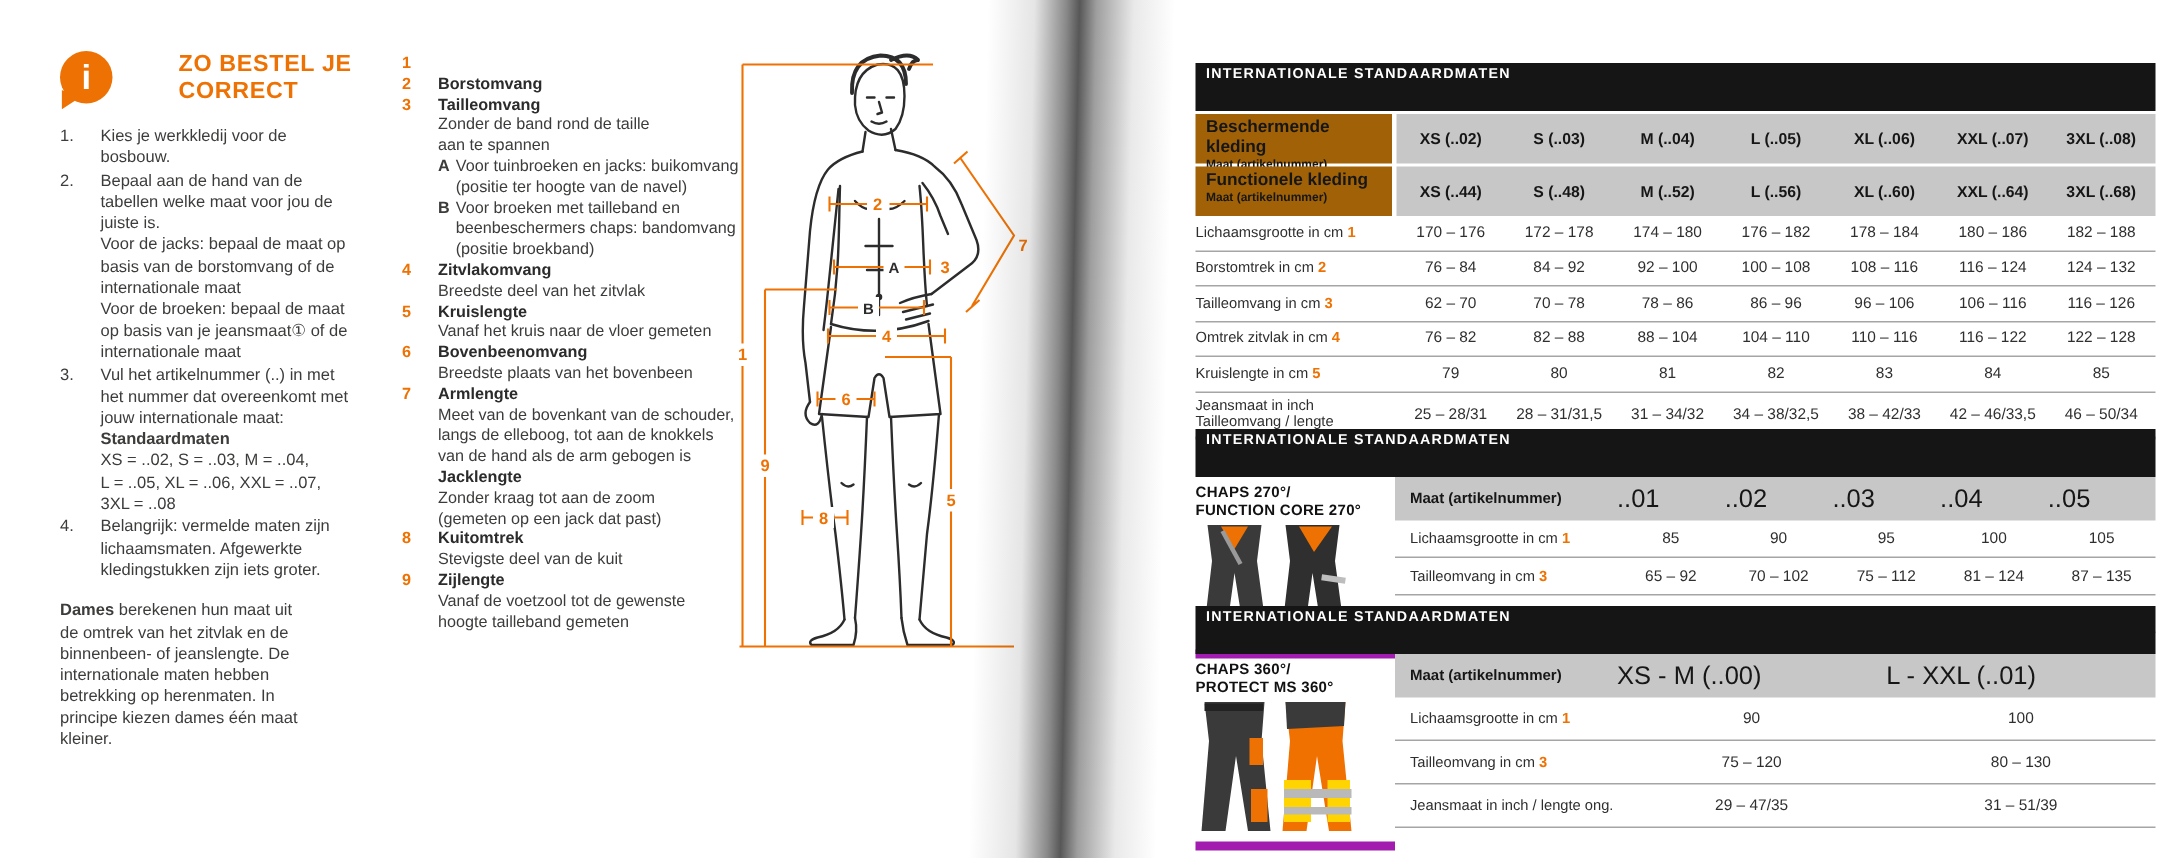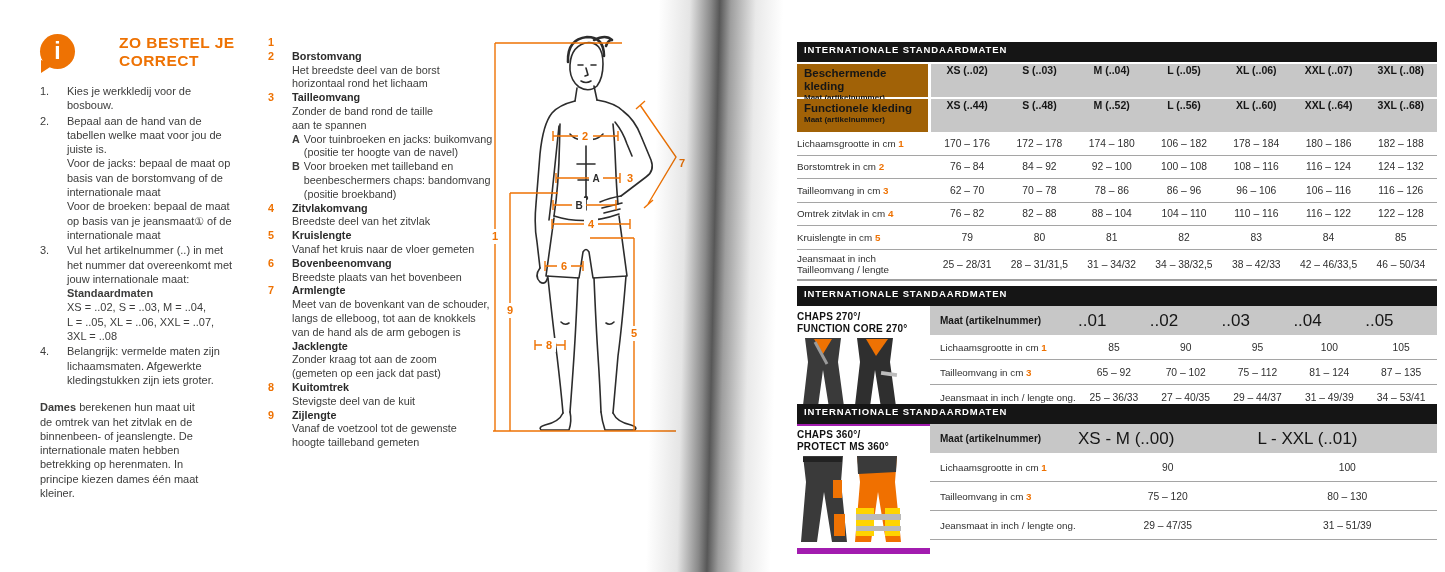--- a/index.html
+++ b/index.html
@@ -38,27 +38,27 @@
   .figure text{font-family:"Liberation Sans",sans-serif;font-weight:bold;}
   
   .spine{position:absolute;left:652px;top:-10px;width:125px;height:600px;pointer-events:none;
     transform:skewX(-1.3deg);
     background:linear-gradient(to right,
       rgba(40,40,40,0) 0%, rgba(40,40,40,.12) 25%, rgba(40,40,40,.55) 42%,
       rgba(40,40,40,.78) 49%, rgba(40,40,40,.45) 58%, rgba(40,40,40,.10) 78%, rgba(40,40,40,0) 100%);}
   
   .rightpage{position:absolute;left:797px;top:0;width:640px;}
   .tbar{background:#151515;color:#fff;font-weight:bold;font-size:9.5px;letter-spacing:.09em;
-    height:20px;line-height:16px;padding-left:7px;text-transform:uppercase;}
+    height:32px;line-height:16px;padding-left:7px;text-transform:uppercase;}
   .t1{position:absolute;top:42px;left:0;width:640px;}
   .ghead{display:flex;margin-top:2px;height:33px;}
   .gcell-label{width:131px;flex:none;background:#a16207;padding:3px 0 0 7px;box-sizing:border-box;}
   .gcell-label .big{font-size:11.5px;font-weight:bold;color:#161616;line-height:13px;}
   .gcell-label .sub{font-size:8px;font-weight:bold;color:#161616;}
-  .gcols{flex:1;margin-left:3px;background:#c7c7c7;display:flex;align-items:flex-start;}
+  .gcols{flex:1;margin-left:3px;background:#c7c7c7;display:flex;align-items:center;}
   .gc{flex:1;text-align:center;font-weight:bold;font-size:10.5px;color:#161616;}
   .drow{display:flex;align-items:center;border-bottom:1px solid #a5a5a5;min-height:22.5px;}
   .drow.tall{min-height:29px;justify-content:space-between;}
   .drow.last{border-bottom:2px solid #a0a0a0;}
   .rlabel{width:134px;flex:none;font-size:9.8px;line-height:11px;color:#2f2f2f;}
   .ref{color:#ee7203;font-weight:bold;}
   .vals{flex:1;display:flex;}
   .v{flex:1;text-align:center;font-size:10.3px;color:#2f2f2f;}
   .t23{position:absolute;left:0;width:640px;}
   .t2{top:286px;} .t3{top:404px;}
@@ -128,22 +128,20 @@
 </div>
 
 <div class="mlist">
     <div class="m-item">
       <div class="m-num">1</div>
     </div>
     <div class="m-item">
       <div class="m-num">2</div>
       <div class="m-body">
         <div class="m-term">Borstomvang</div>
-        <div class="pre">Het breedste deel van de borst
-horizontaal rond het lichaam</div>
       </div>
     </div>
     <div class="m-item">
       <div class="m-num">3</div>
       <div class="m-body">
         <div class="m-term">Tailleomvang</div>
         <div class="pre">Zonder de band rond de taille
 aan te spannen</div>
         <div class="m-sub">
           <span class="m-sub-letter">A</span>
@@ -315,21 +313,21 @@
         </div>
       </div>
       <div class="drow">
         <div class="rlabel">
           <div>Lichaamsgrootte in cm <span class="ref">1</span></div>
         </div>
         <div class="vals">
           <div class="v">170 – 176</div>
           <div class="v">172 – 178</div>
           <div class="v">174 – 180</div>
-          <div class="v">106 – 182</div>
+          <div class="v">176 – 182</div>
           <div class="v">178 – 184</div>
           <div class="v">180 – 186</div>
           <div class="v">182 – 188</div>
         </div>
       </div>
       <div class="drow">
         <div class="rlabel">
           <div>Borstomtrek in cm <span class="ref">2</span></div>
         </div>
         <div class="vals">

